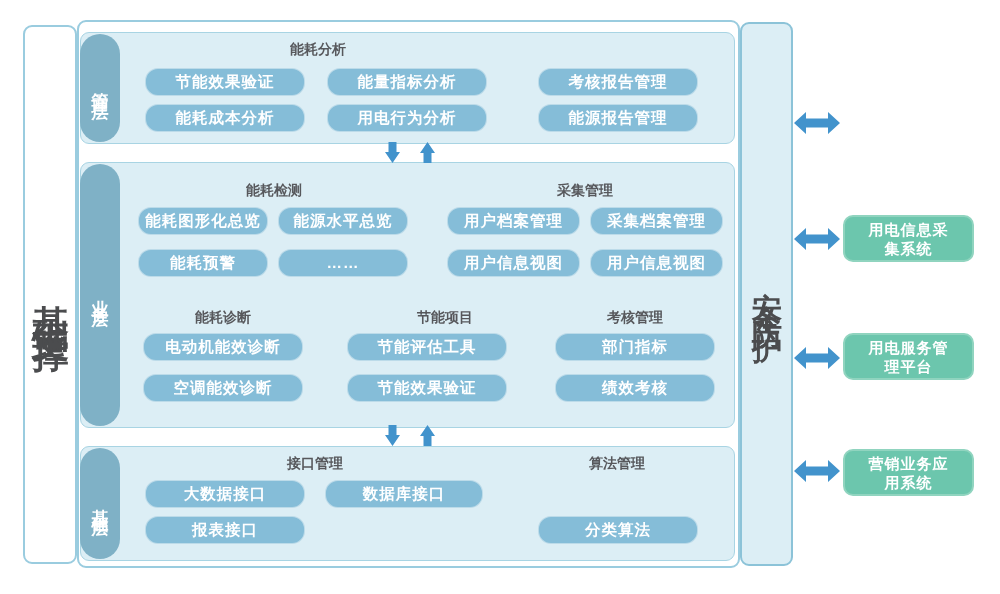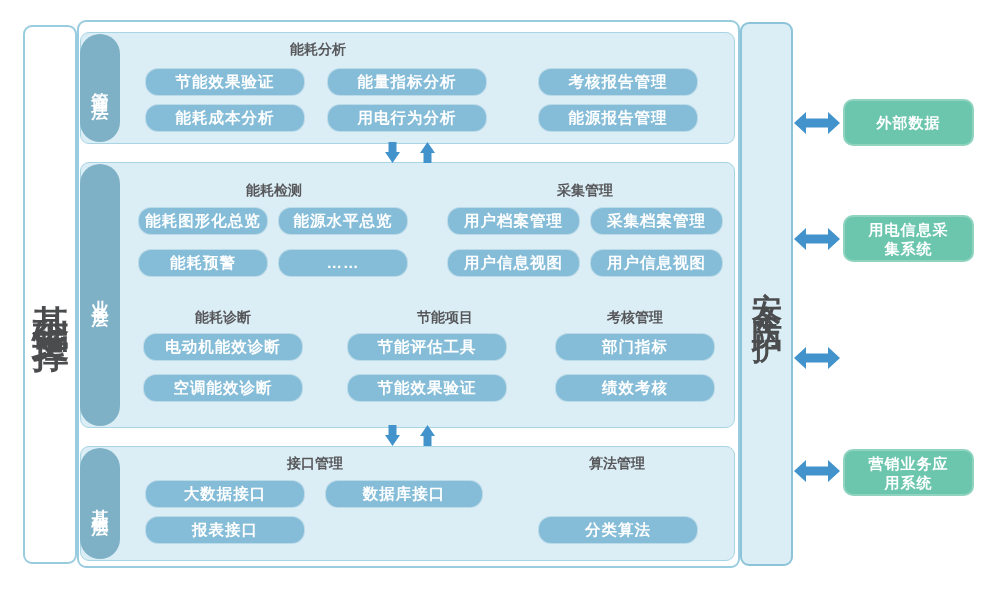--- a/index.html
+++ b/index.html
@@ -140,17 +140,17 @@
     <svg width="46" height="28" viewBox="0 0 46 28">
         <polygon fill="currentColor" points="0,14 12,3 12,9.5 34,9.5 34,3 46,14 34,25 34,18.5 12,18.5 12,25"></polygon>
       </svg>
   </div>
   <div class="arrow" style="left:794px;top:457px;">
     <svg width="46" height="28" viewBox="0 0 46 28">
         <polygon fill="currentColor" points="0,14 12,3 12,9.5 34,9.5 34,3 46,14 34,25 34,18.5 12,18.5 12,25"></polygon>
       </svg>
   </div>
 
-  <div class="green-box" style="top:99px;">外部数据</div>
   <div class="green-box" style="top:215px;">用电信息采集系统</div>
+  <div class="green-box" style="top:333px;">用电服务管理平台</div>
   <div class="green-box" style="top:449px;">营销业务应用系统</div>
 
 </div>
 
 </body></html>

